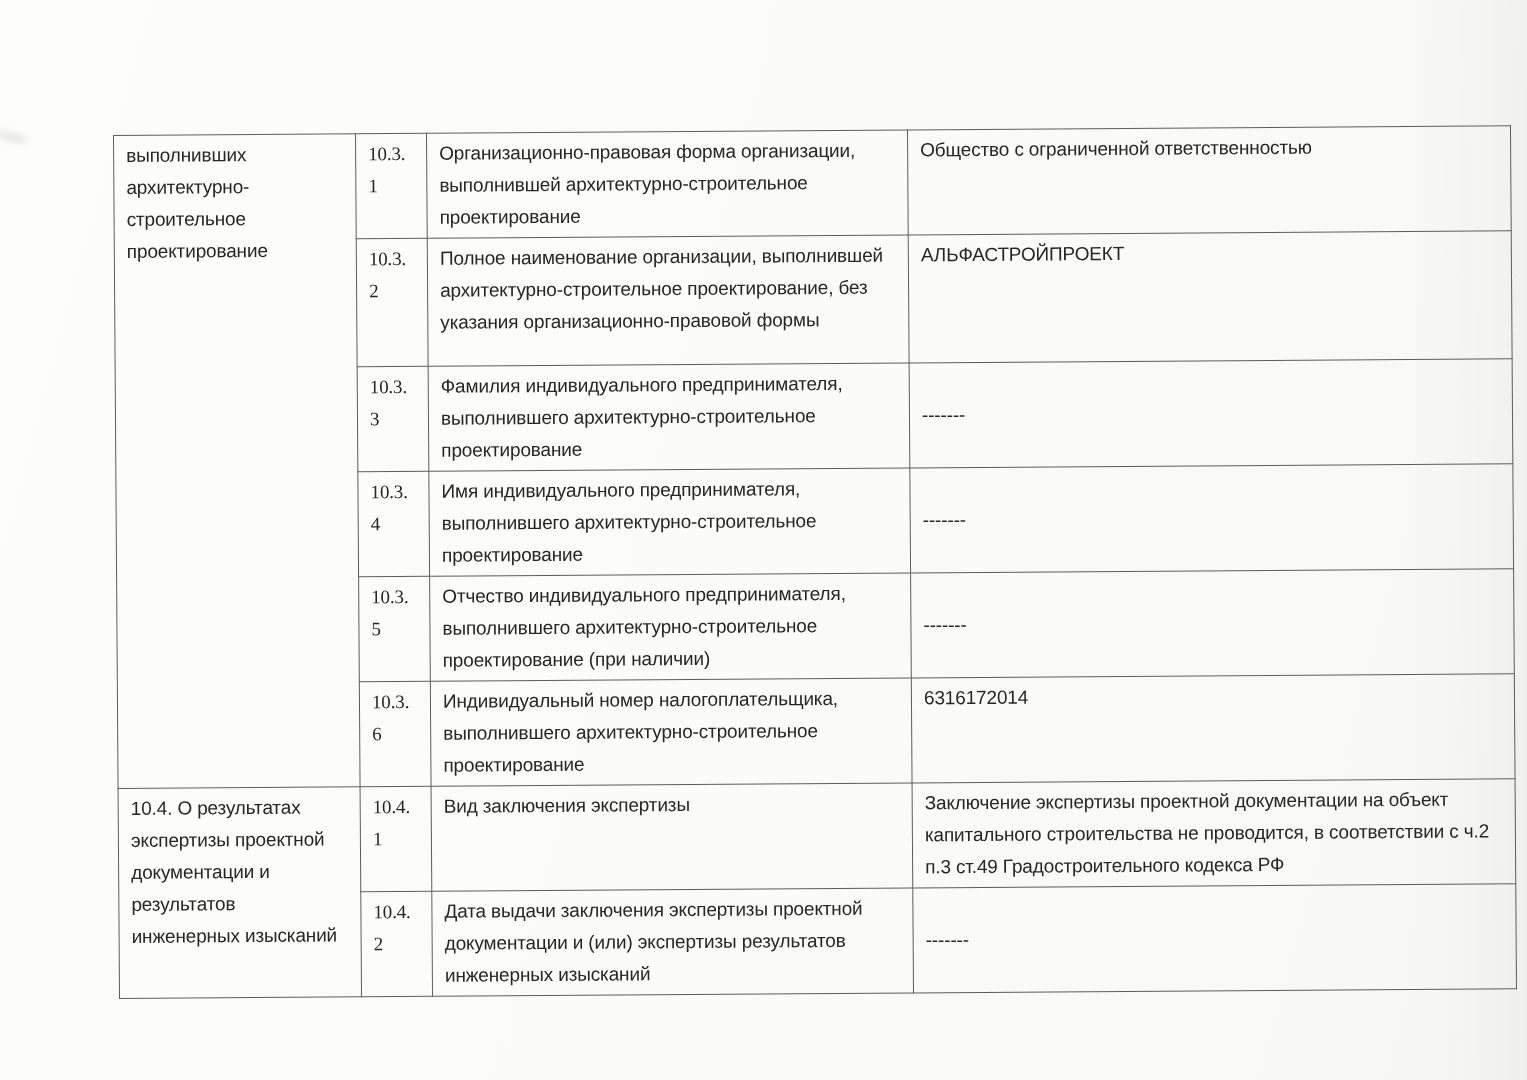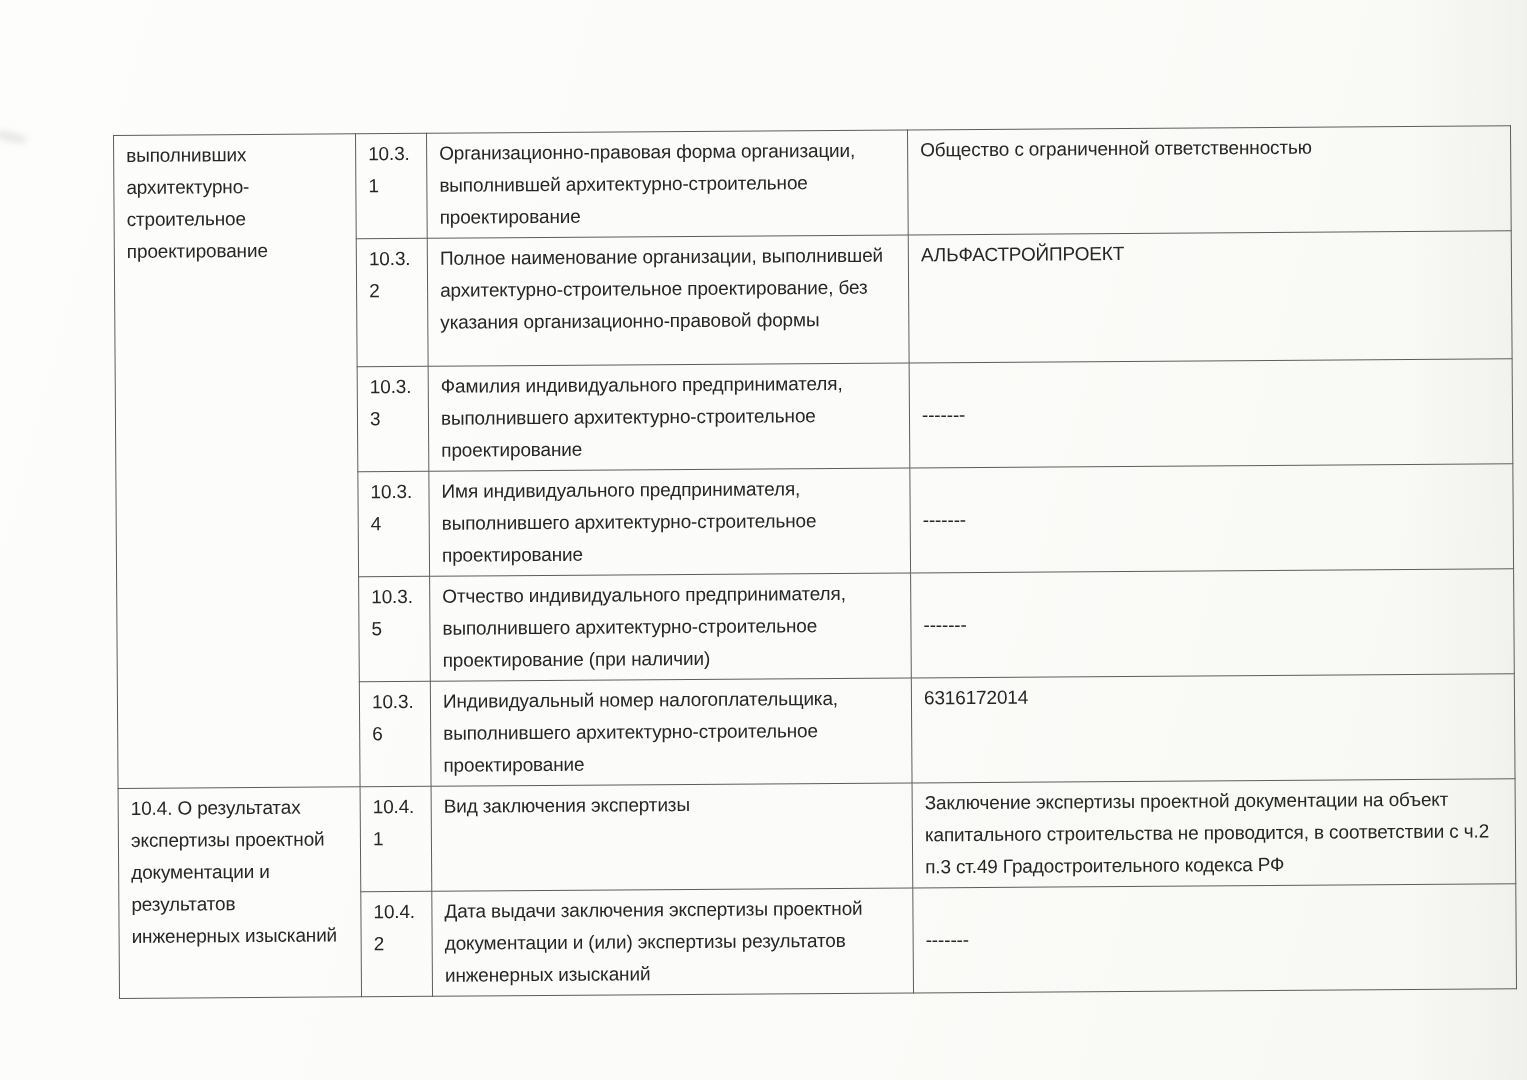--- a/index.html
+++ b/index.html
@@ -50,21 +50,21 @@
     letter-spacing: -0.15px;
     color: #262626;
     word-wrap: break-word;
   }
   col.c-section { width: 242px; }
   col.c-num     { width: 71px;  }
   col.c-desc    { width: 481px; }
   col.c-value   { width: 603px; }
 
   td.section-cell { padding: 6px 10px 4px 8px; }
-  td.num-cell     { padding: 6px 4px 4px 8px; }
+  td.num-cell     { padding: 6px 4px 4px 8px; font-family: Liberation Serif, serif; }
   td.desc-cell    { padding: 6px 22px 4px 12px; }
   td.value-cell   { padding: 6px 10px 4px 13px; }
   td.value-cell.dash { vertical-align: middle; }
 
   
   tr.r0 { height: 97px;  }
   tr.r1 { height: 128px; }
   tr.r2 { height: 103px; }
   tr.r3 { height: 103px; }
   tr.r4 { height: 102px; }

